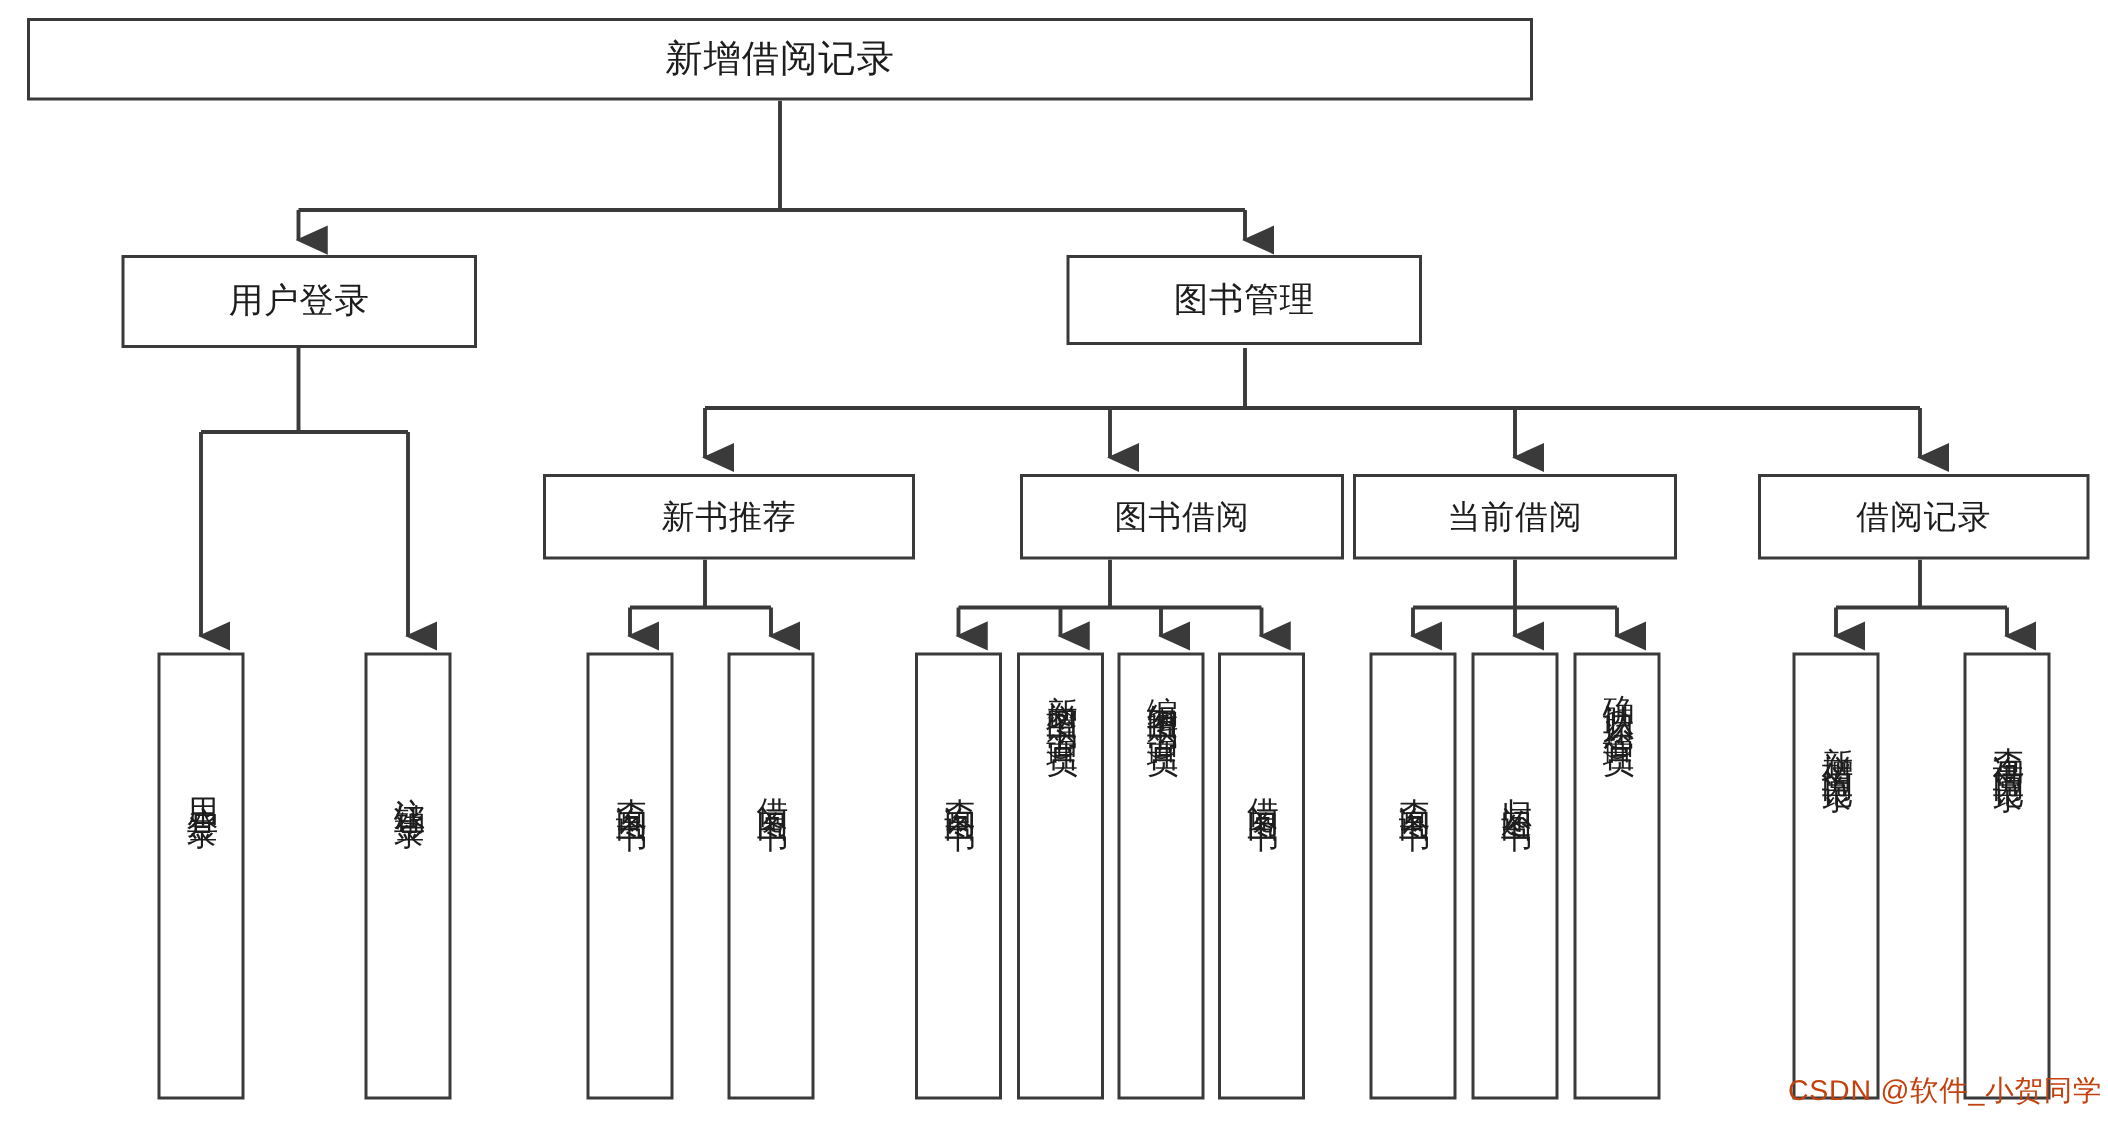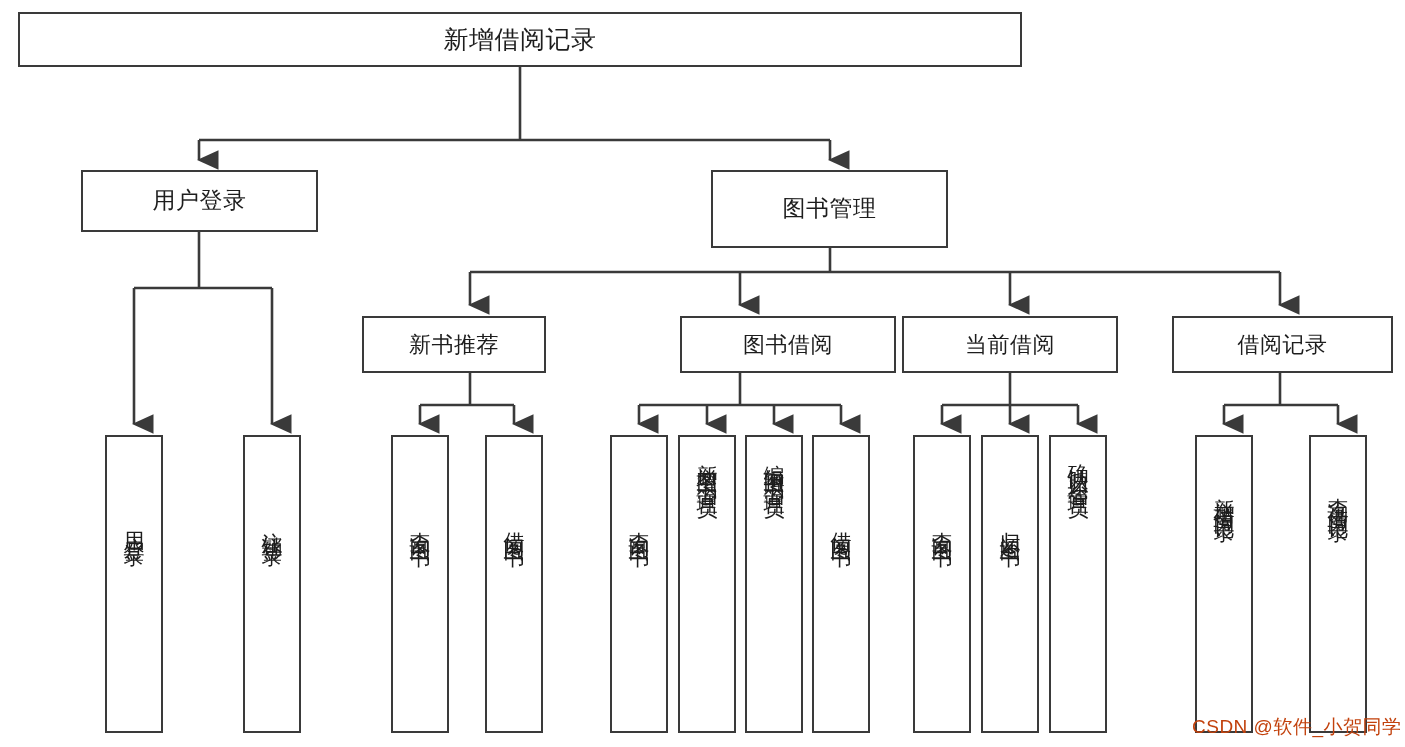--- a/index.html
+++ b/index.html
@@ -129,25 +129,25 @@
     </g>
   </svg>
 
   <div class="node root" style="left:18px; top:12px; width:1004px; height:55px;">
     <span class="lbl">新增借阅记录</span>
   </div>
 
   <div class="node h2" style="left:81px; top:170px; width:237px; height:62px;">
     <span class="lbl">用户登录</span>
   </div>
-  <div class="node h2" style="left:711px; top:170px; width:237px; height:78px;">
+  <div class="node h2" style="left:711px; top:170px; width:237px; height:60px;">
     <span class="lbl">图书管理</span>
   </div>
 
-  <div class="node h3" style="left:362px; top:316px; width:184px; height:57px;">
+  <div class="node h3" style="left:362px; top:316px; width:248px; height:57px;">
     <span class="lbl">新书推荐</span>
   </div>
   <div class="node h3" style="left:632px; top:316px; width:216px; height:57px;margin-left:48px;">
     <span class="lbl">图书借阅</span>
   </div>
   <div class="node h3" style="left:902px; top:316px; width:216px; height:57px;">
     <span class="lbl">当前借阅</span>
   </div>
   <div class="node h3" style="left:1172px; top:316px; width:221px; height:57px;font-family:Liberation Serif, serif;">
     <span class="lbl">借阅记录</span>

